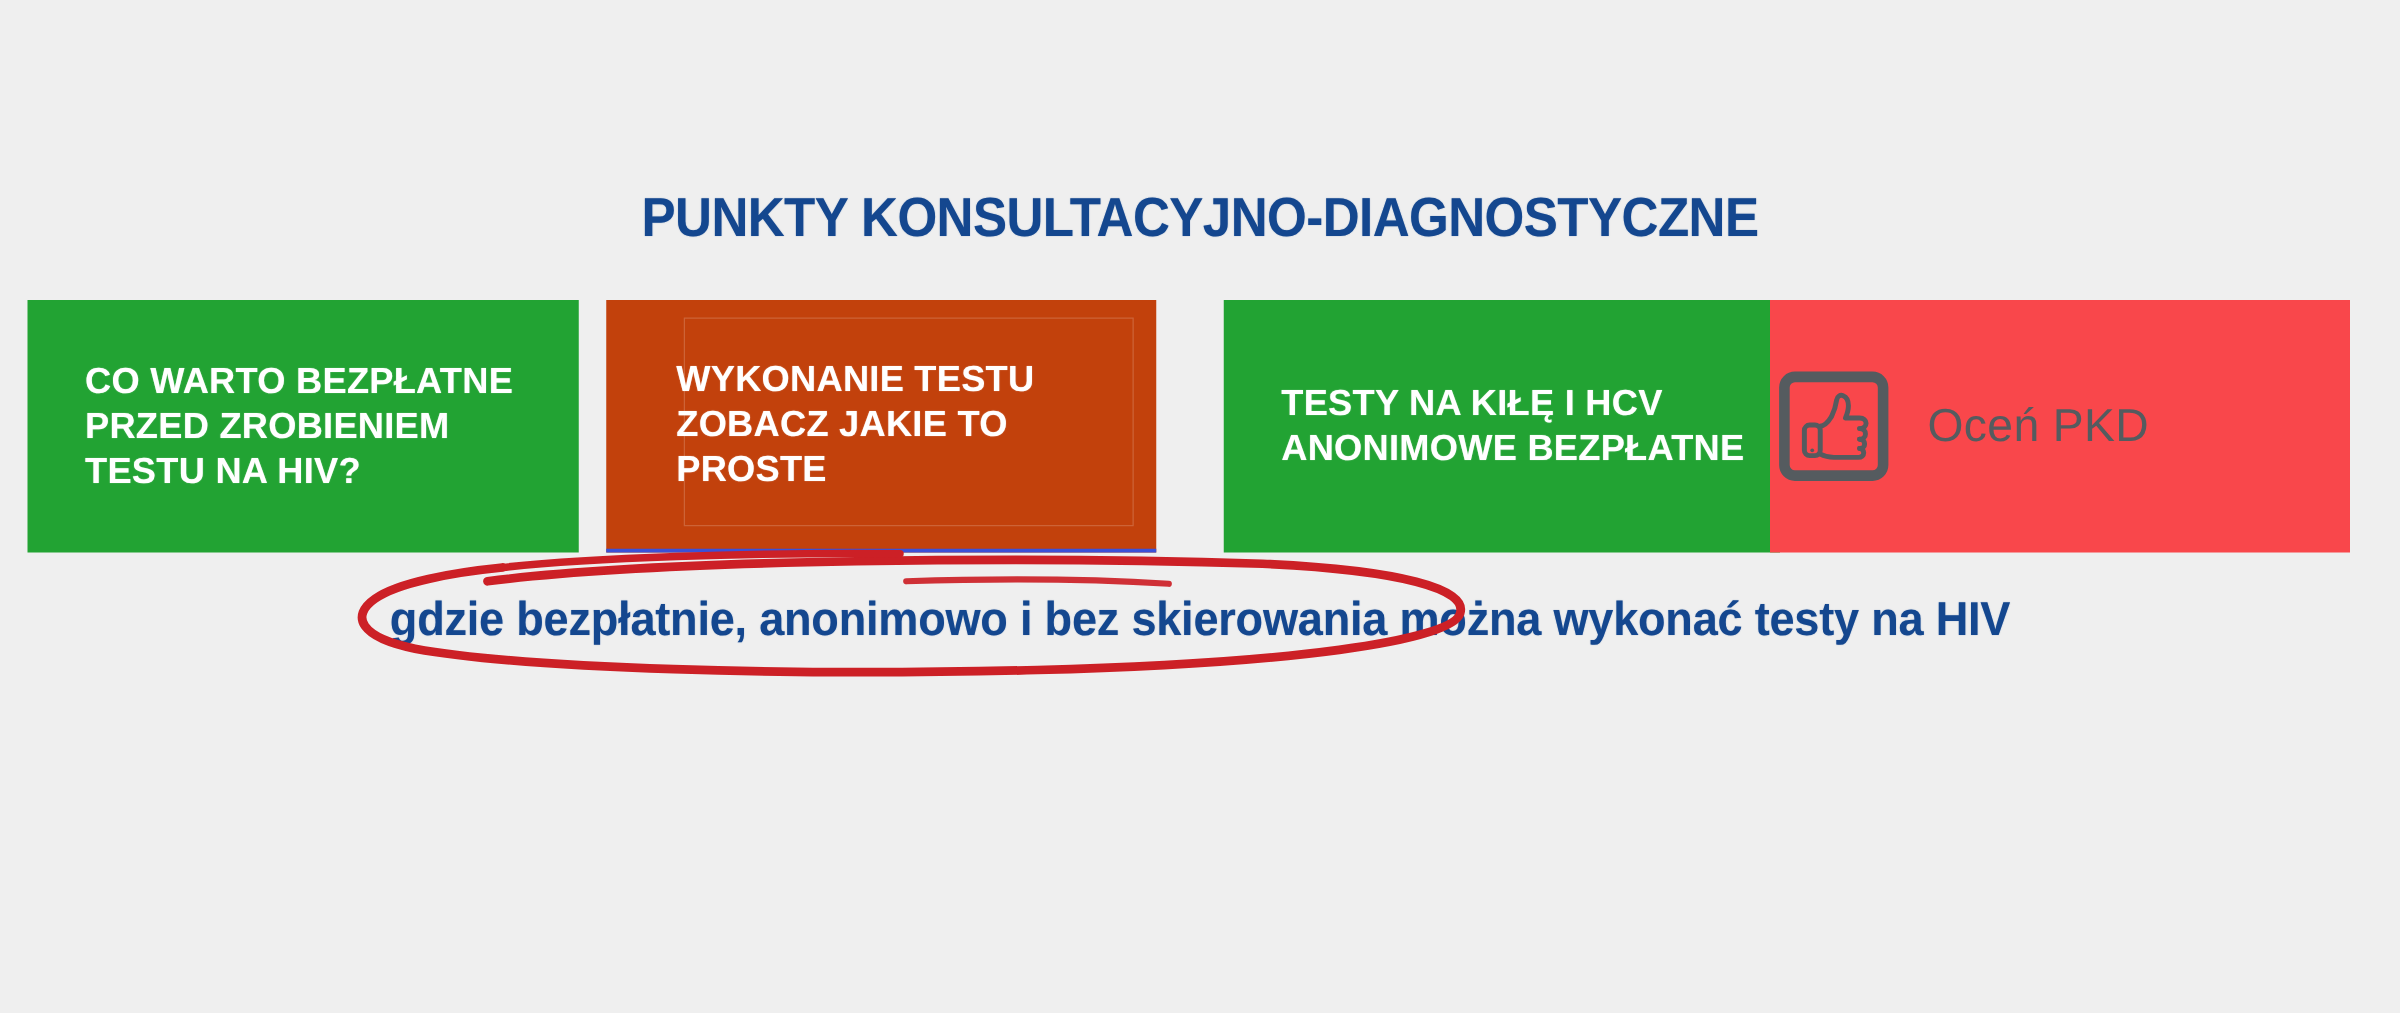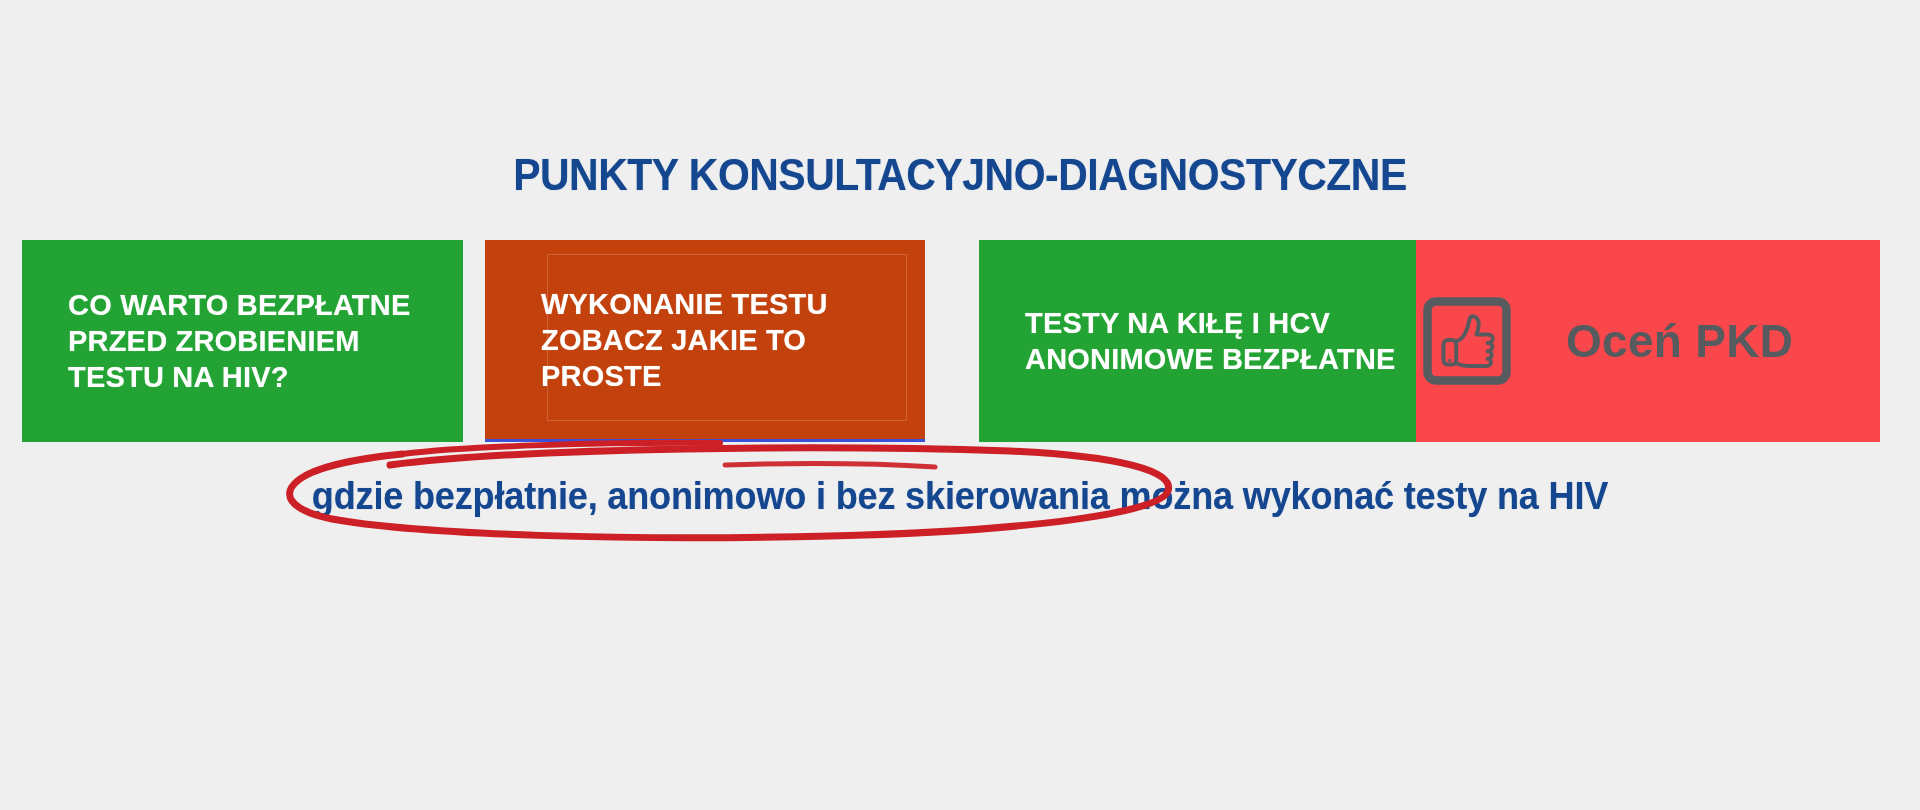--- a/index.html
+++ b/index.html
@@ -107,25 +107,25 @@
 
   .thumb-box {
     margin-left: 4px;
     width: 94px;
     height: 94px;
     flex: 0 0 auto;
     display: block;
   }
 
   .rate-label {
-    margin-left: 52px;
+    margin-left: 28px;
     color: #555b5f;
     font-family: "Liberation Sans", sans-serif;
-    font-weight: bold;
-    font-size: 46px;
+    font-weight: normal;
+    font-size: 37px;
     letter-spacing: 0.3px;
     white-space: nowrap;
   }
 
   
   .caption {
     position: absolute;
     left: 0;
     top: 475px;
     width: 1920px;

